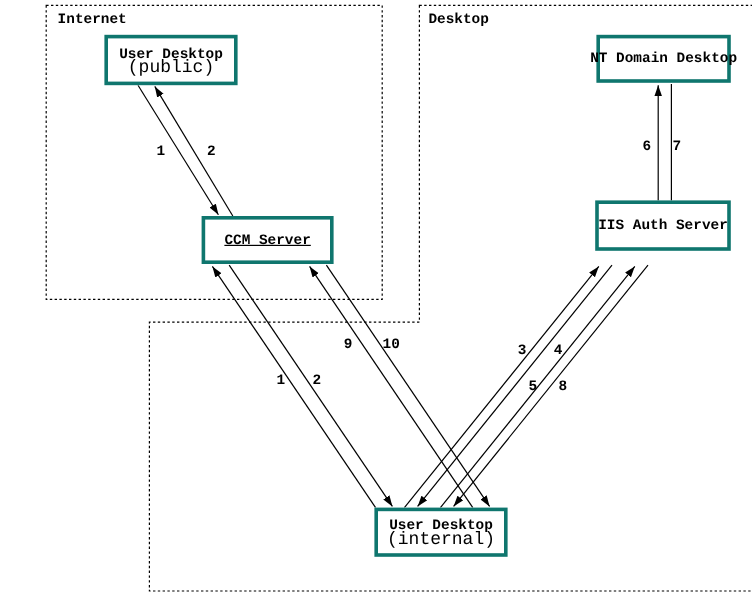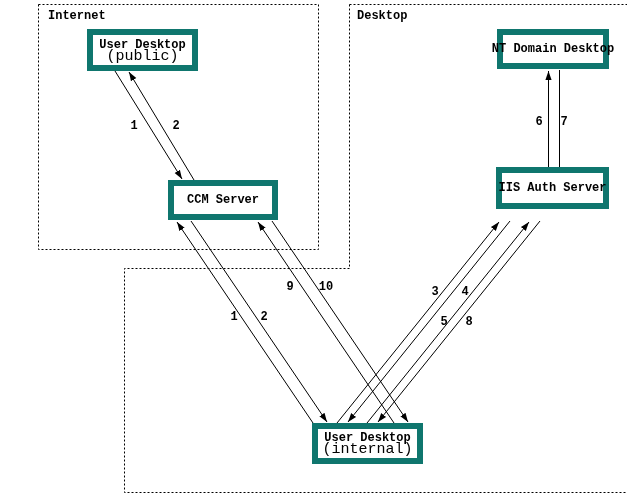--- a/index.html
+++ b/index.html
@@ -28,21 +28,21 @@
     position: absolute;
     font-size: 12px;
     font-weight: bold;
     letter-spacing: 0;
     white-space: nowrap;
   }
   .node {
     position: absolute;
     box-sizing: border-box;
     background: #ffffff;
-    border: 6px solid #0f766e;
+    border: 3px solid #0f766e;
     display: flex;
     flex-direction: column;
     align-items: center;
     justify-content: center;
     text-align: center;
     overflow: visible;
   }
   .node .title {
     font-size: 12px;
     font-weight: bold;
@@ -103,21 +103,21 @@
 
   <div class="node" style="left:51px; top:29px; width:111px; height:42px;">
     <span class="title">User Desktop</span>
     <span class="subtitle">(public)</span>
   </div>
 
   <div class="node" style="left:461px; top:29px; width:112px; height:40px;">
     <span class="title">NT Domain Desktop</span>
   </div>
 
-  <div class="node" style="left:132px; top:180px; width:110px; height:40px;">
+  <div class="node" style="left:132px; top:180px; width:110px; height:40px;text-decoration:underline;">
     <span class="title">CCM Server</span>
   </div>
 
   <div class="node" style="left:460px; top:167px; width:113px; height:42px;">
     <span class="title">IIS Auth Server</span>
   </div>
 
   <div class="node" style="left:276px; top:423px; width:111px; height:41px;">
     <span class="title">User Desktop</span>
     <span class="subtitle">(internal)</span>

